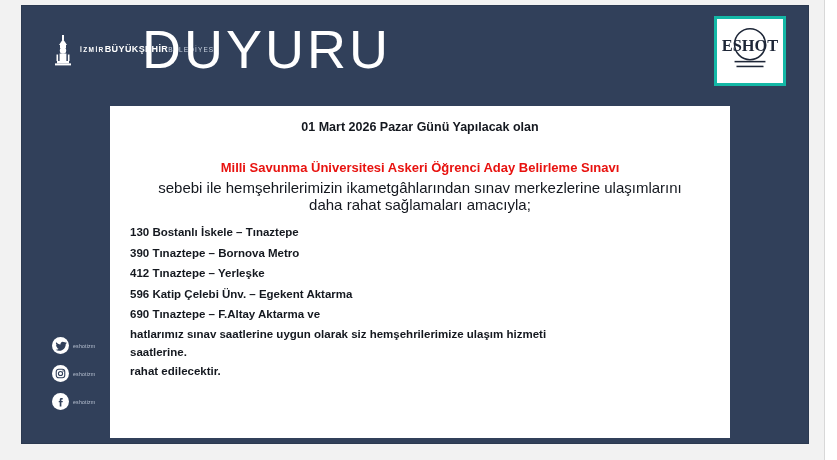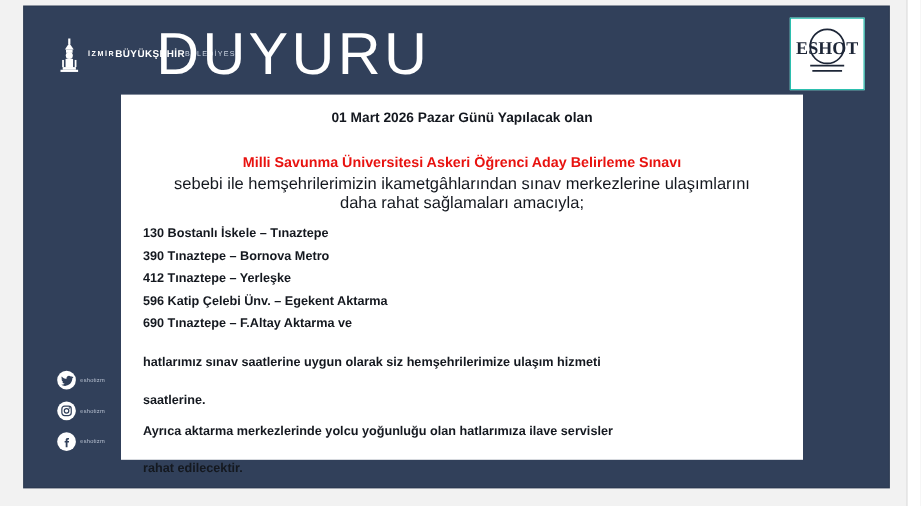--- a/index.html
+++ b/index.html
@@ -91,30 +91,30 @@
     line-height: 56px;
     white-space: nowrap;
   }
   .esh-logo {
     position: absolute;
     right: 22px;
     top: 10px;
     width: 66px;
     height: 64px;
     background: #ffffff;
-    border: 1px solid #14b8a6;
+    border: 3px solid #14b8a6;
     display: flex;
     align-items: center;
     justify-content: center;
   }
   
   .card {
     position: absolute;
     left: 88px;
-    top: 80px;
+    top: 100px;
     width: 620px;
     height: 332px;
     background: #ffffff;
     padding: 12px 20px 10px 20px;
     box-sizing: border-box;
     color: #14181f;
   }
   .line-center {
     text-align: center;
     font-size: 12.5px;
@@ -140,21 +140,21 @@
   .route {
     font-size: 11.5px;
     font-weight: bold;
     line-height: 20.5px;
     white-space: nowrap;
   }
   .para {
     font-size: 11.5px;
     font-weight: bold;
     line-height: 18.5px;
-    margin-top: 16px;
+    margin-top: 0px;
   }
   .para.spaced {
     margin-top: 9px;
   }
   
   .socials {
     position: absolute;
     left: 30px;
     bottom: 22px;
     width: 70px;
@@ -242,21 +242,20 @@
       <div class="routes">
         <div class="route">130 Bostanlı İskele – Tınaztepe</div>
         <div class="route">390 Tınaztepe – Bornova Metro</div>
         <div class="route">412 Tınaztepe – Yerleşke</div>
         <div class="route">596 Katip Çelebi Ünv. – Egekent Aktarma</div>
         <div class="route">690 Tınaztepe – F.Altay Aktarma ve</div>
       </div>
 
       <div class="para">hatlarımız sınav saatlerine uygun olarak siz hemşehrilerimize ulaşım hizmeti</div>
       <div class="para">saatlerine.</div>
-      <div class="para spaced">Ayrıca aktarma merkezlerinde yolcu yoğunluğu olan hatlarımıza ilave servisler</div>
       <div class="para">rahat edilecektir.</div>
     </div>
 
     <div class="socials">
 
       <div class="social-row">
         <span class="social-badge">
           <svg viewBox="0 0 16 16" width="12" height="12">
             <path fill="#31405a" d="M15 3.2c-.5.3-1.1.5-1.7.6.5-.4.9-.9 1.1-1.5-.6.4-1.2.6-1.9.8-.6-.6-1.4-.9-2.2-.9-1.7 0-3 1.4-3 3 0 .2 0 .5.1.7C5 5.7 2.9 4.6 1.6 2.9c-.3.4-.4.9-.4 1.5 0 1 .5 1.9 1.3 2.5-.5 0-.9-.2-1.3-.4 0 1.5 1 2.7 2.4 3-.4.1-.8.1-1.2.1.3 1.2 1.4 2 2.7 2.1-1 .8-2.3 1.3-3.7 1.3h-.6c1.4.9 3 1.4 4.7 1.4 5.7 0 8.8-4.7 8.8-8.8v-.4c.6-.4 1.1-1 1.5-1.6z"></path>
           </svg>

